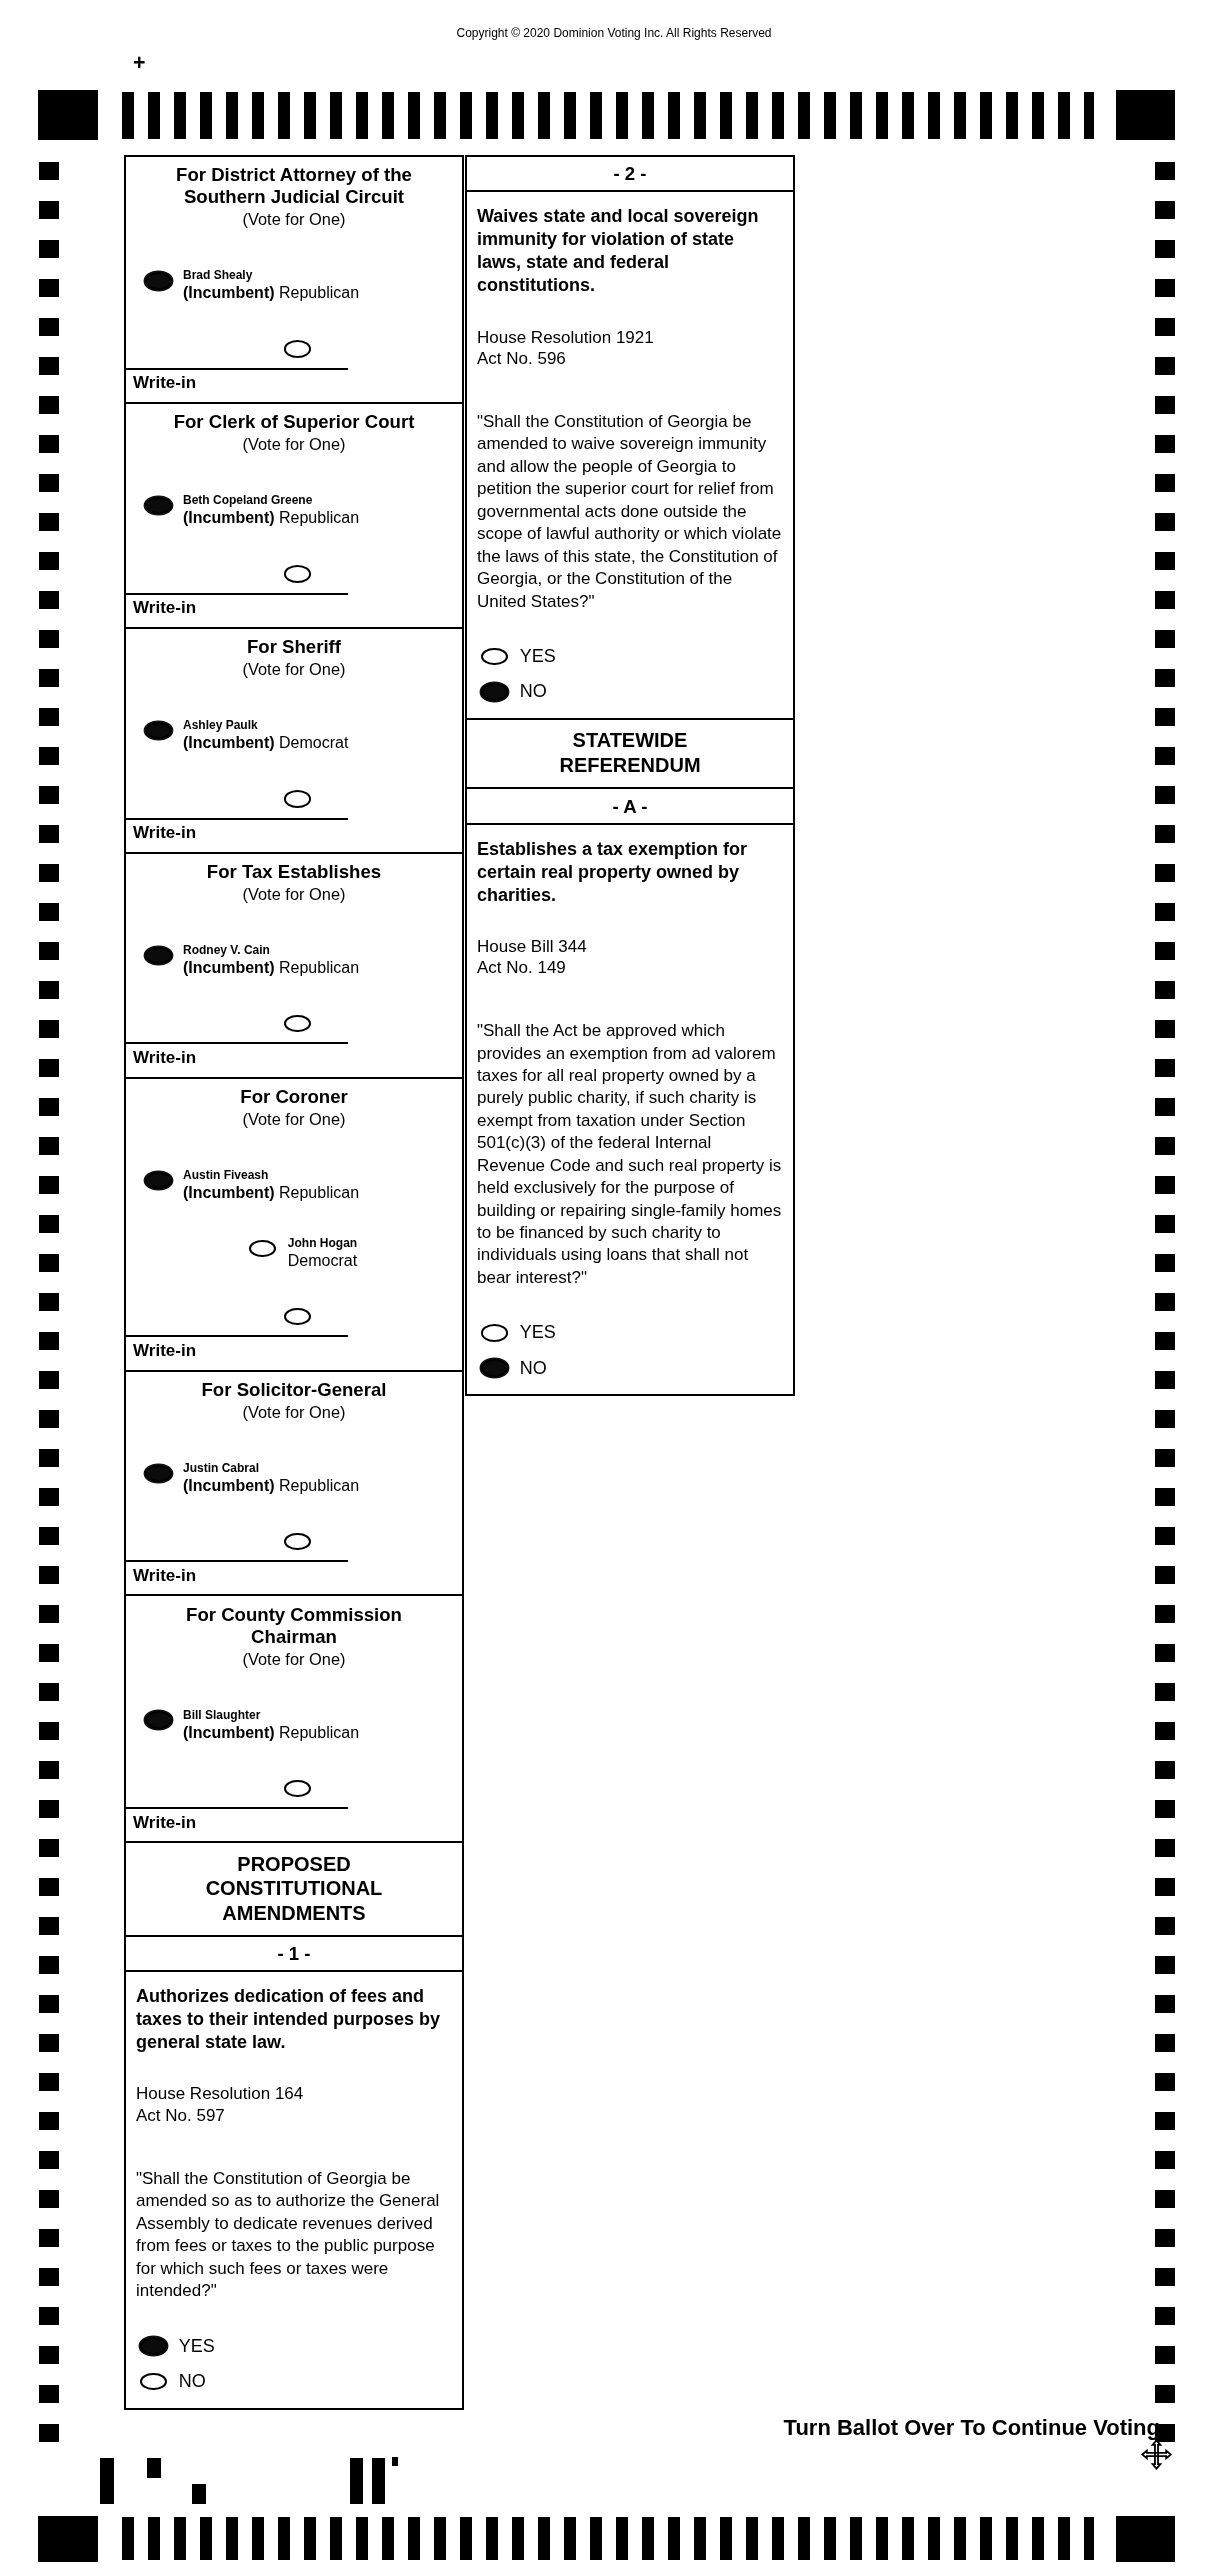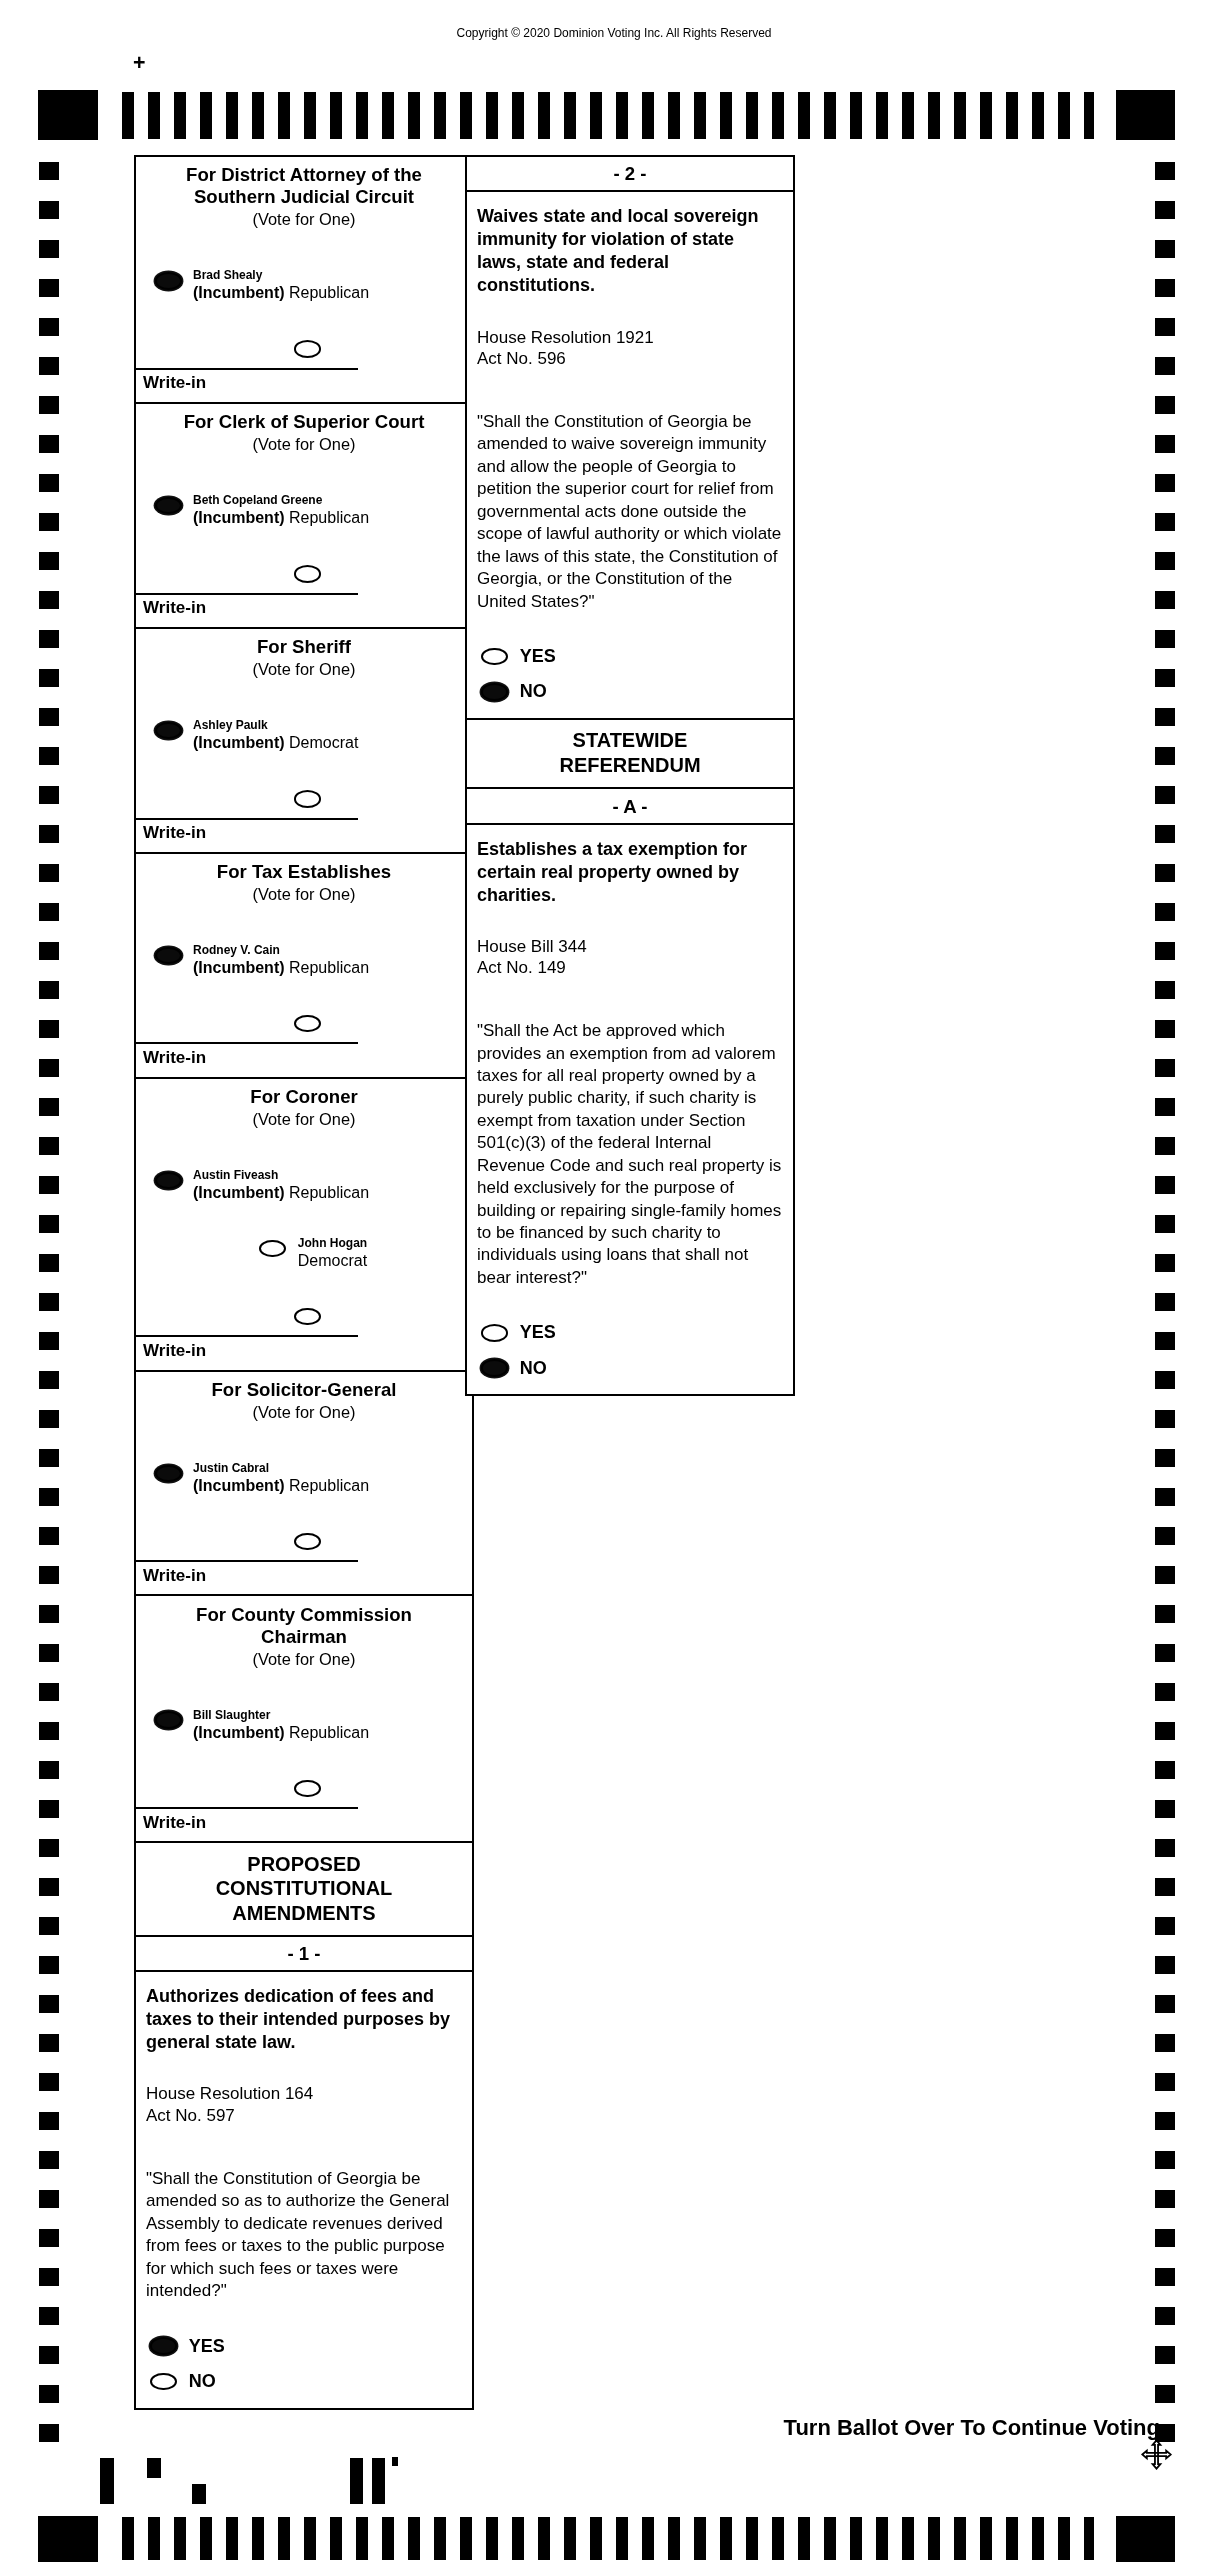--- a/index.html
+++ b/index.html
@@ -21,21 +21,21 @@
   .rail-right{left:1155px;}
   .stub{position:absolute;background:#000;}
 
   .copyright{position:absolute;top:26px;left:0;width:100%;text-align:center;font-size:12px;}
   .plus-mark{position:absolute;left:133px;top:51px;font-size:21.4px;font-weight:bold;}
   .turn-over{position:absolute;top:2415px;right:68px;font-size:22px;font-weight:bold;}
   .crosshair{position:absolute;left:1141px;top:2439px;width:31px;height:31px;}
 
   
   .col{position:absolute;top:155px;}
-  #left-col{left:134px;width:340px;}
+  #left-col{left:124px;width:340px;}
   #right-col{left:465px;width:330px;}
   .sec{border:2.1px solid #000;margin-top:-2.1px;background:#fff;box-sizing:border-box;}
   .sec:first-child{margin-top:0;}
 
   
   .contest{padding:7.1px 0 8.6px;}
   .c-title{font-weight:bold;font-size:18.6px;line-height:1.18;text-align:center;}
   .c-vote{font-size:16.4px;text-align:center;margin:2.1px 0 40px;}
   .cand{display:flex;align-items:flex-start;padding-left:18.6px;}
   .cand + .cand{margin-top:35px;justify-content:center;}
@@ -55,21 +55,21 @@
   
   .m-num{font-weight:bold;font-size:18.6px;text-align:center;padding:6.4px 0 5px;border-bottom:2.1px solid #000;}
   .m-body{padding:13px 10px 15.7px;}
   .m-sum{font-weight:bold;font-size:18px;line-height:1.28;}
   .m-refs{font-size:17px;line-height:1.28;margin:29px 0 41px;}
   .m-q{font-size:17px;line-height:1.32;}
   .yn{display:flex;align-items:center;}
   .yn.yes{margin-top:33px;}
   .yn.no{margin-top:14.3px;}
   .yn .bubble{margin:0 11.4px 0 4.3px;}
-  .yn-label{font-weight:bold;font-size:18px;}
+  .yn-label{font-weight:normal;font-size:18px;}
 </style>
 </head>
 <body>
 
 <div class="page">
 
   <div class="copyright">Copyright © 2020 Dominion Voting Inc. All Rights Reserved</div>
   <div class="plus-mark">+</div>
 
   <div class="blk blk-tl"></div>

